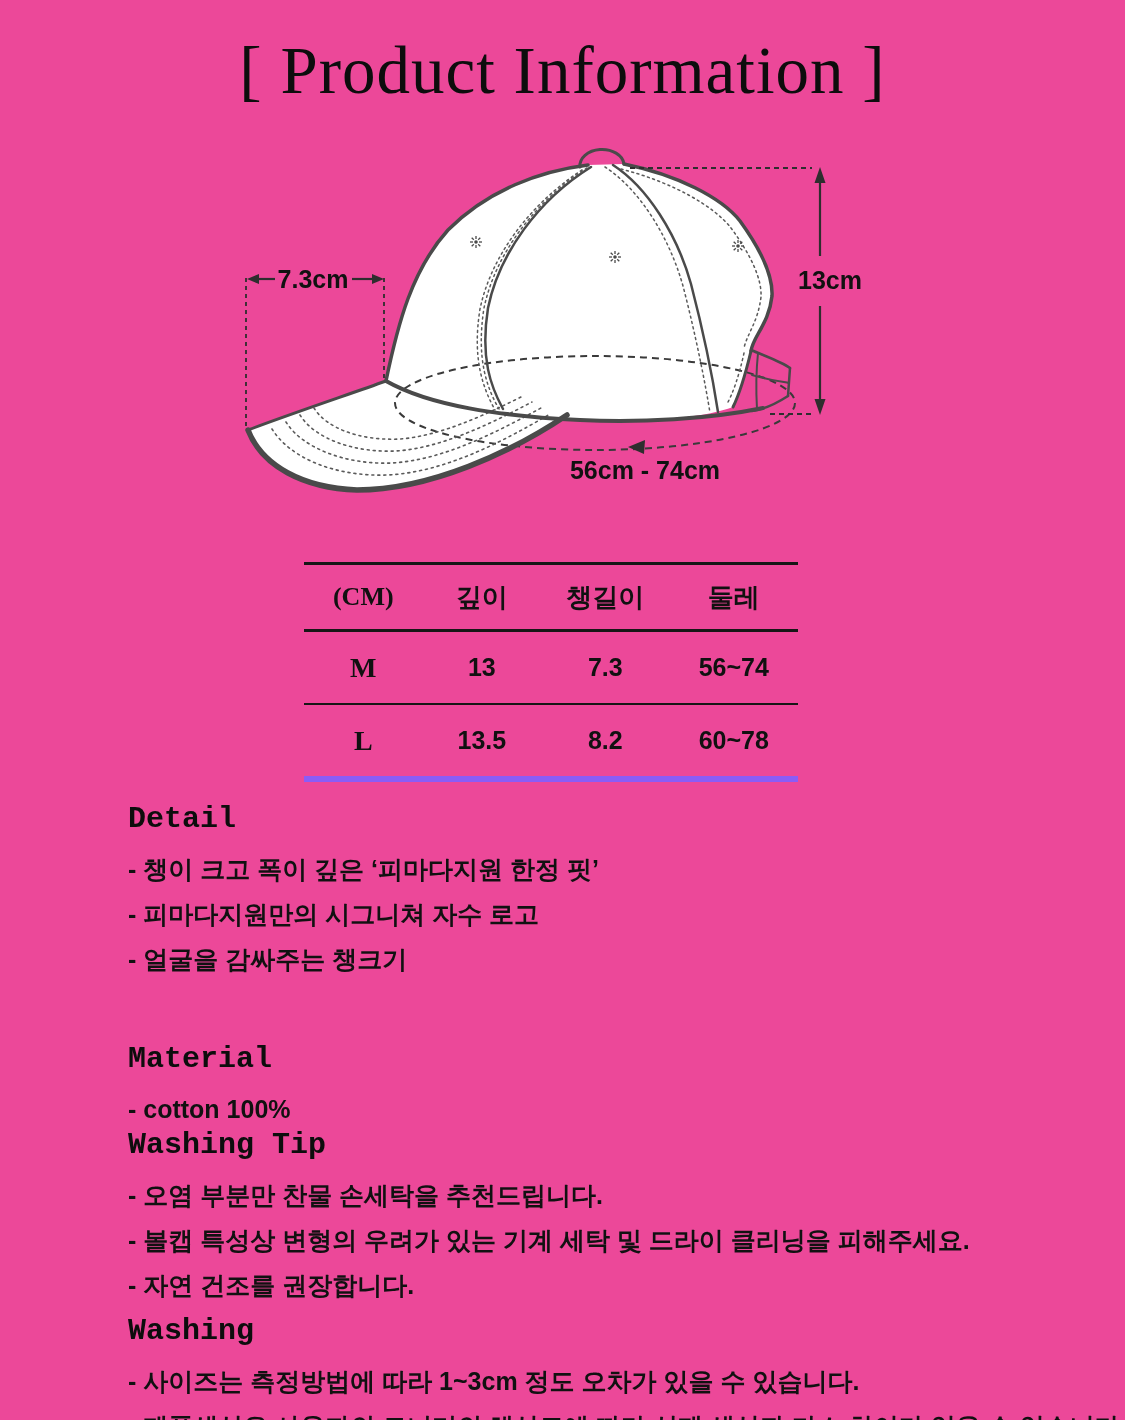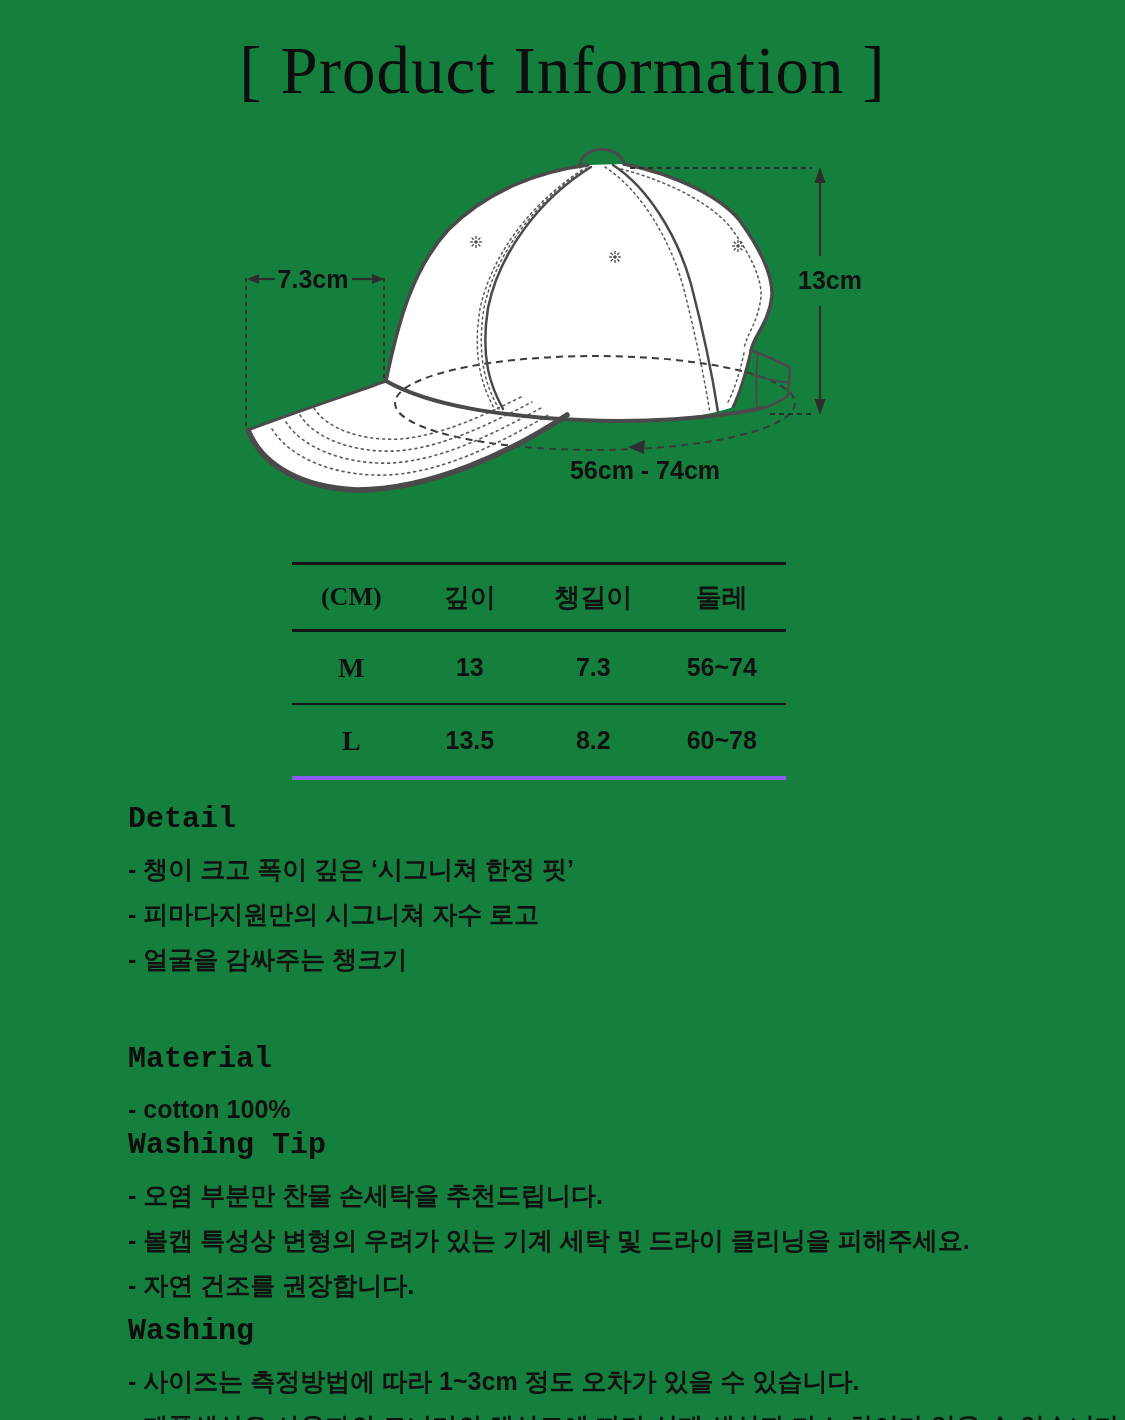--- a/index.html
+++ b/index.html
@@ -1,30 +1,30 @@
 <!DOCTYPE html>
 <html><head>
 <meta charset="utf-8">
 <style>
   html,body{margin:0;padding:0;background:#ffffff;}
   .page{
-    position:relative;width:1125px;height:1420px;background:#15803d;overflow:hidden;
+    position:relative;width:1125px;height:1420px;background:#ec4899;overflow:hidden;
     font-family:"Liberation Sans","DejaVu Sans",sans-serif;color:#111;
   }
   .title{
     position:absolute;top:32px;left:0;width:1125px;text-align:center;
     font-family:"Liberation Serif","DejaVu Serif",serif;
     font-size:67px;font-weight:500;letter-spacing:1px;color:#0d0d0d;white-space:nowrap;
   }
   .cap-svg{position:absolute;left:200px;top:138px;}
 
   
   .size-table{
-    position:absolute;left:292px;top:562px;width:494px;
-    border-top:3px solid #161616;border-bottom:4px solid #8b5cf6;
+    position:absolute;left:304px;top:562px;width:494px;
+    border-top:3px solid #161616;border-bottom:6px solid #8b5cf6;
   }
   .t-row{display:flex;align-items:center;height:71px;}
   .t-row.t-head{height:64px;border-bottom:3px solid #161616;}
   .t-row.t-mid{border-bottom:2px solid #161616;}
   .t-cell{text-align:center;font-size:25px;font-weight:600;color:#111;}
   .c0{width:24%;} .c1{width:24%;} .c2{width:26%;text-align:center;} .c3{width:26%;}
   .t-head .t-cell{font-size:26px;font-weight:700;}
   .serif-cell{font-family:"Liberation Serif","DejaVu Serif",serif;font-size:28px;font-weight:700;}
 
   
@@ -165,21 +165,21 @@
     <div class="t-row">
       <div class="t-cell c0 serif-cell">L</div>
       <div class="t-cell c1">13.5</div>
       <div class="t-cell c2">8.2</div>
       <div class="t-cell c3">60~78</div>
     </div>
   </div>
 
   <div class="section s-detail">
     <div class="sec-heading">Detail</div>
-    <div class="sec-item">- 챙이 크고 폭이 깊은 ‘시그니쳐 한정 핏’</div>
+    <div class="sec-item">- 챙이 크고 폭이 깊은 ‘피마다지원 한정 핏’</div>
     <div class="sec-item">- 피마다지원만의 시그니쳐 자수 로고</div>
     <div class="sec-item">- 얼굴을 감싸주는 챙크기</div>
   </div>
 
   <div class="section s-material">
     <div class="sec-heading">Material</div>
     <div class="sec-item">- cotton 100%</div>
   </div>
 
   <div class="section s-washing">

